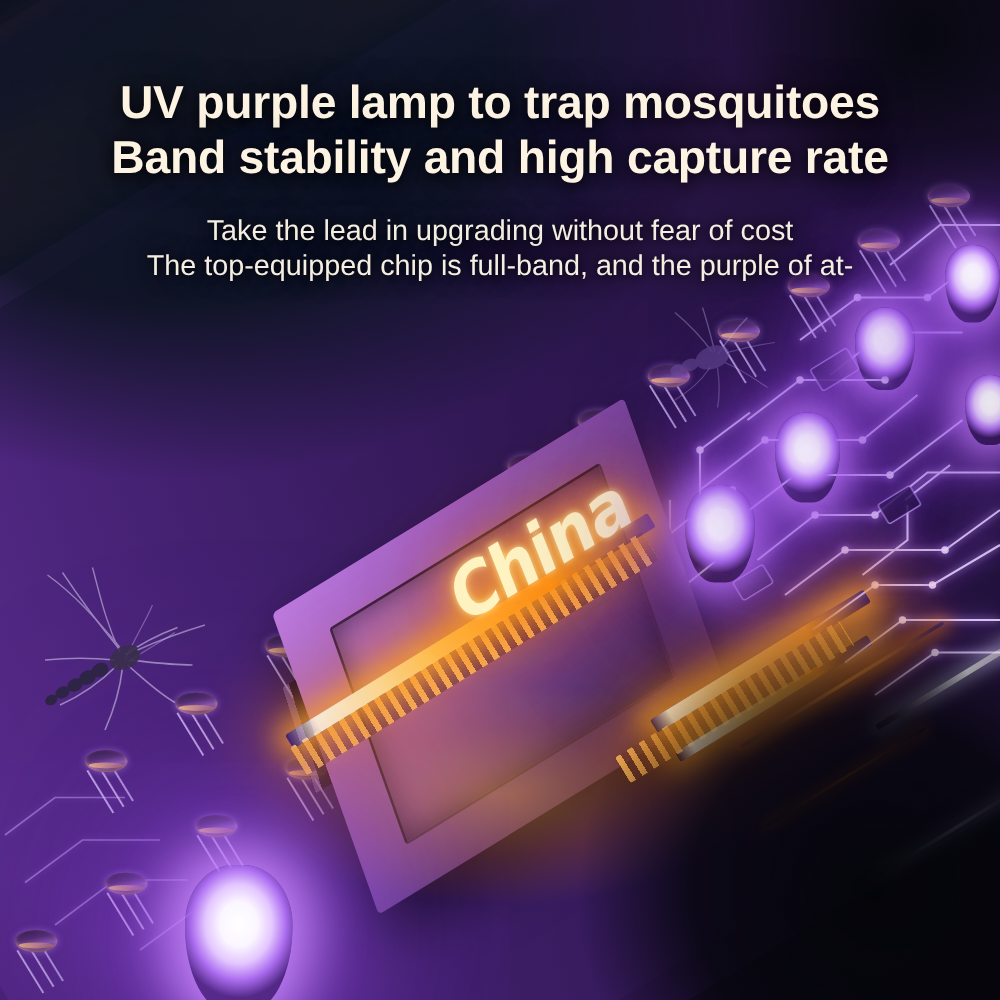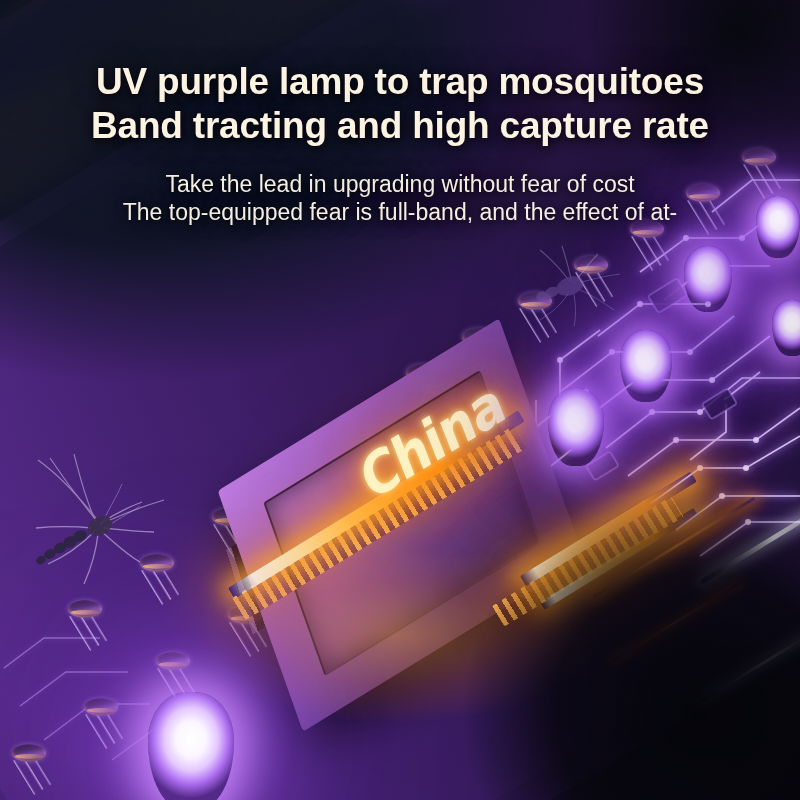--- a/index.html
+++ b/index.html
@@ -426,24 +426,24 @@
     <div class="void-tr"></div>
     <div class="void-br"></div>
     <div class="bg-topdark"></div>
 
     <div class="vignette"></div>
   </div>
 
   <div class="textblock" style="top:60px;">
     <h1 class="headline">
       <span class="l1">UV purple lamp to trap mosquitoes</span>
-      <span class="l2">Band tracting and high capture rate</span>
+      <span class="l2">Band stability and high capture rate</span>
     </h1>
   </div>
 
   <div class="textblock" style="top:170px;">
     <p class="sub">
       <span>Take the lead in upgrading without fear of cost</span>
-      <span>The top-equipped fear is full-band, and the effect of at-</span>
+      <span>The top-equipped chip is full-band, and the purple of at-</span>
     </p>
   </div>
 
 </div>
 
 </body></html>

